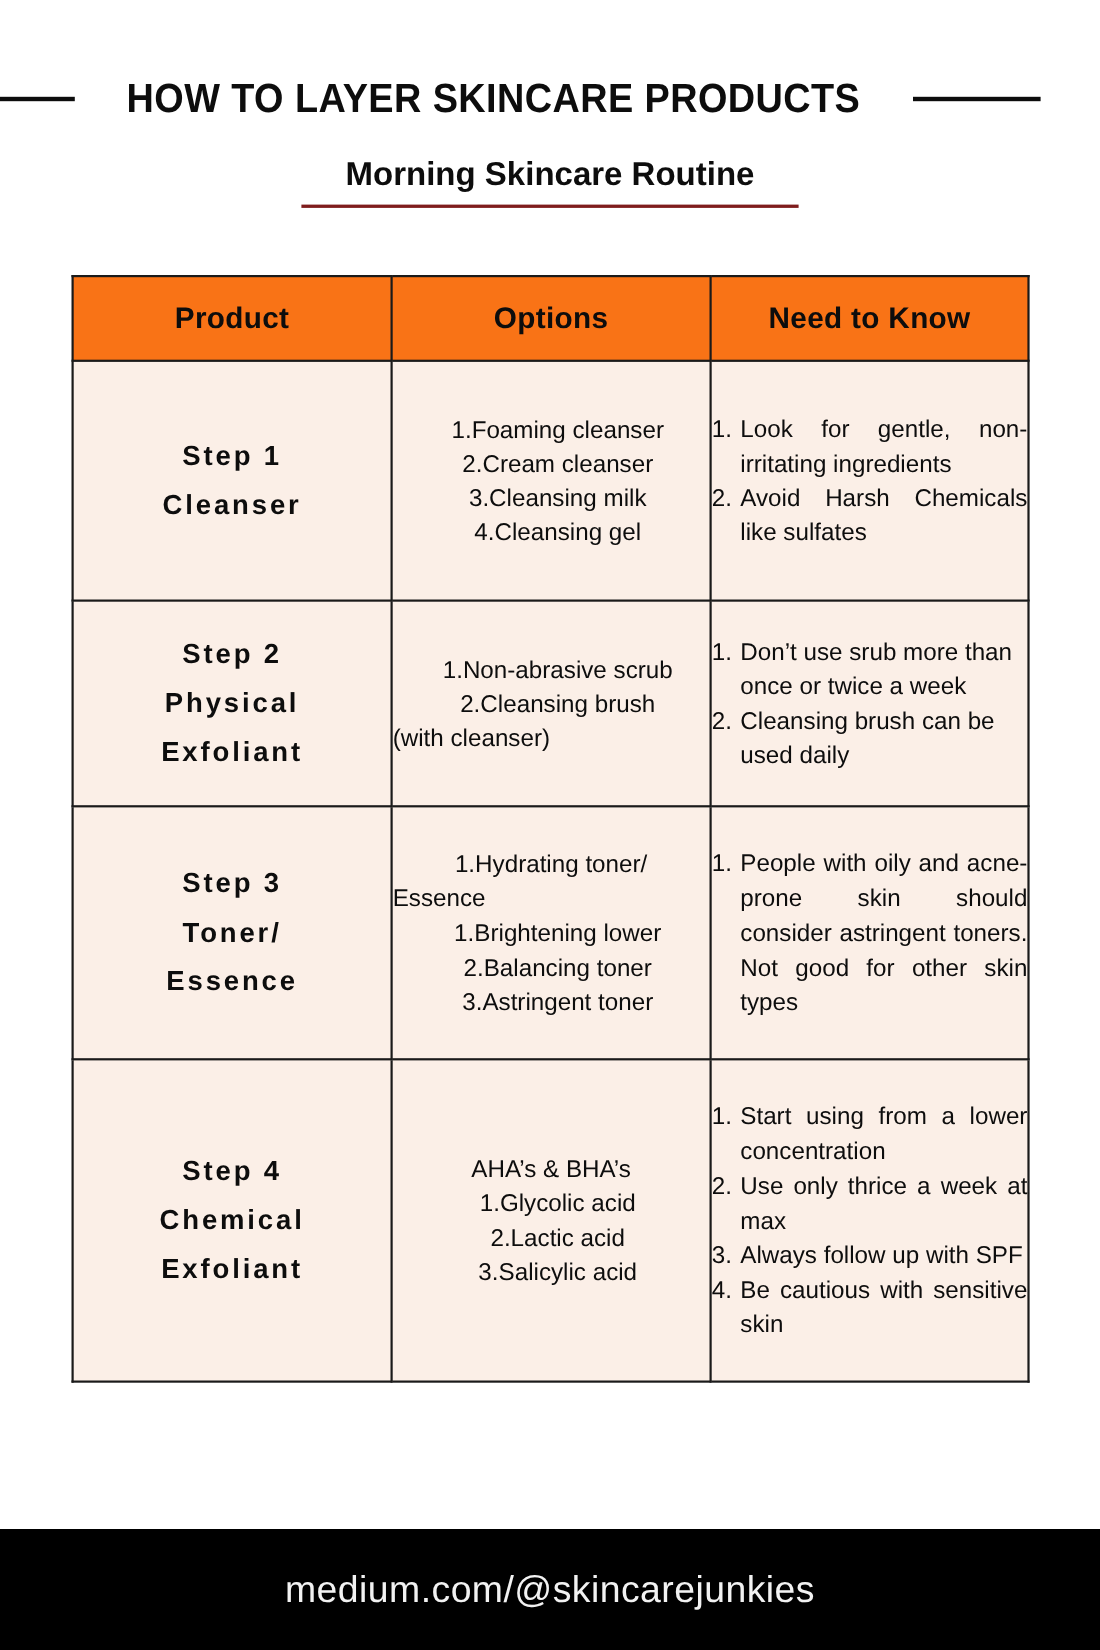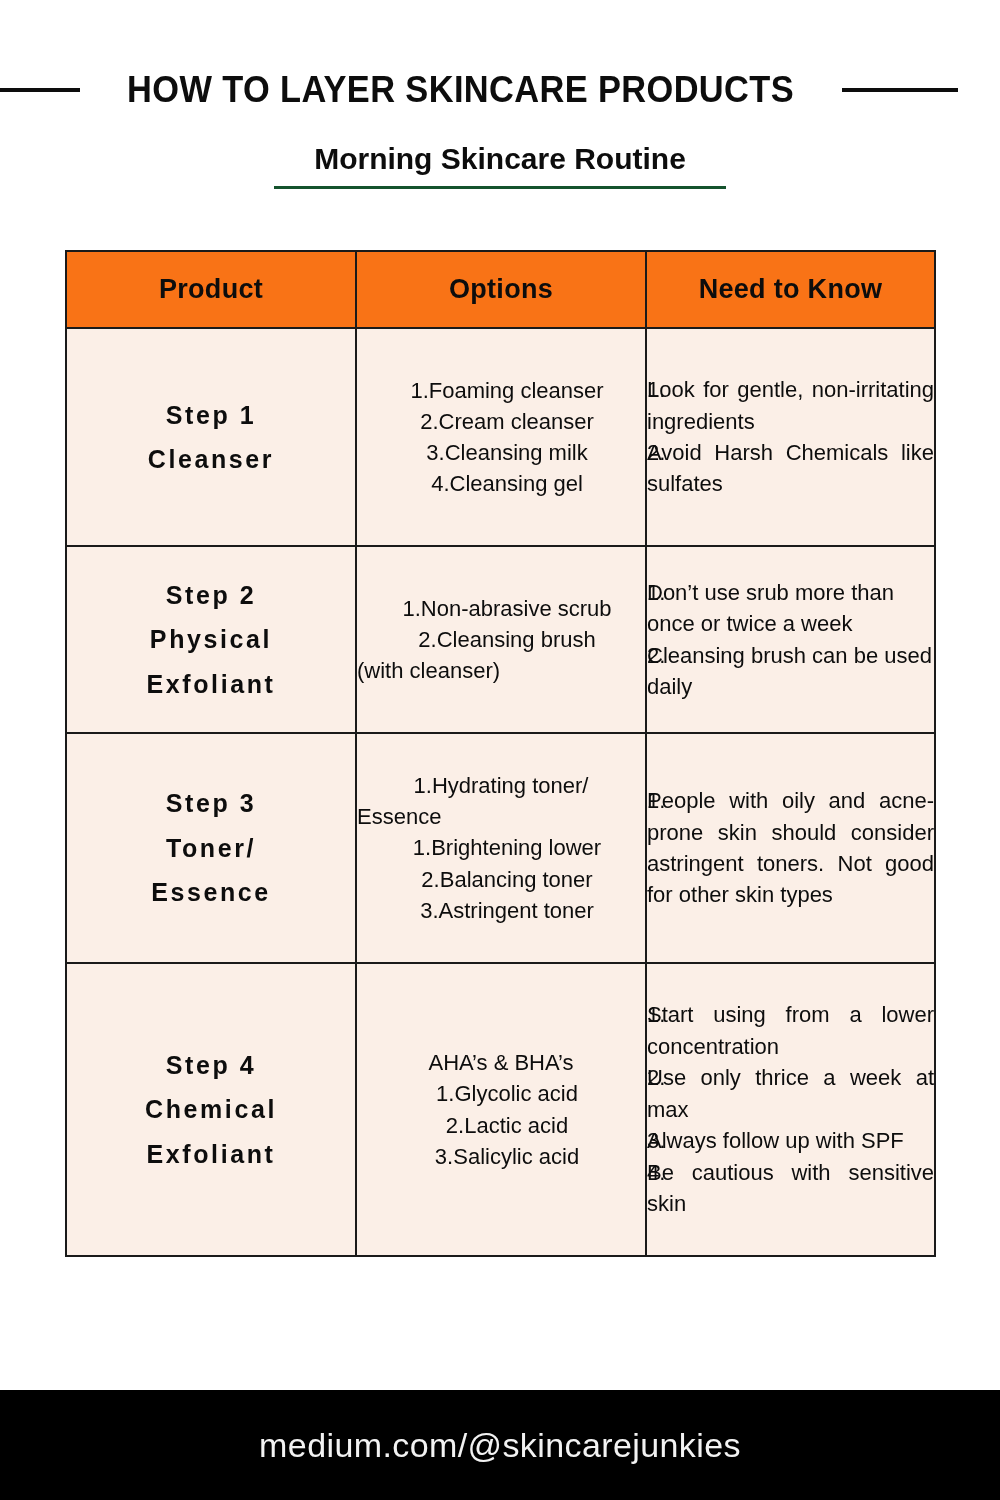--- a/index.html
+++ b/index.html
@@ -14,21 +14,21 @@
     font-family: "Liberation Sans", sans-serif;
     position: relative;
     overflow: hidden;
     -webkit-font-smoothing: antialiased;
   }
 
   
   .title-row {
     position: absolute;
     top: 62px;
-    left: 12px;
+    left: 0;
     width: 898px;
     height: 56px;
     display: flex;
     align-items: center;
     justify-content: center;
     gap: 22px;
   }
   .title-rule {
     height: 4px;
     background: #0d0d0d;
@@ -55,21 +55,21 @@
     text-align: center;
   }
   .subtitle {
     display: inline-block;
     font-family: "Liberation Sans", sans-serif;
     font-weight: 700;
     font-size: 30px;
     color: #0d0d0d;
     letter-spacing: 0px;
     padding: 0 4px 10px 4px;
-    border-bottom: 3px solid #14532d;
+    border-bottom: 3px solid #7f1d1d;
     min-width: 444px;
   }
 
   
   .table {
     position: absolute;
     left: 65px;
     top: 250px;
     width: 869px;
     border-collapse: collapse;
@@ -165,20 +165,21 @@
   }
   ol.need-list {
     margin: 0;
     padding: 0;
     list-style: none;
     counter-reset: neednum;
   }
   ol.need-list > li {
     counter-increment: neednum;
     position: relative;
+    padding-left: 26px;
     font-size: 22px;
     line-height: 1.43;
     color: #0d0d0d;
     text-align: justify;
     text-justify: inter-word;
   }
   ol.need-list > li::before {
     content: counter(neednum) ".";
     position: absolute;
     left: 0;

